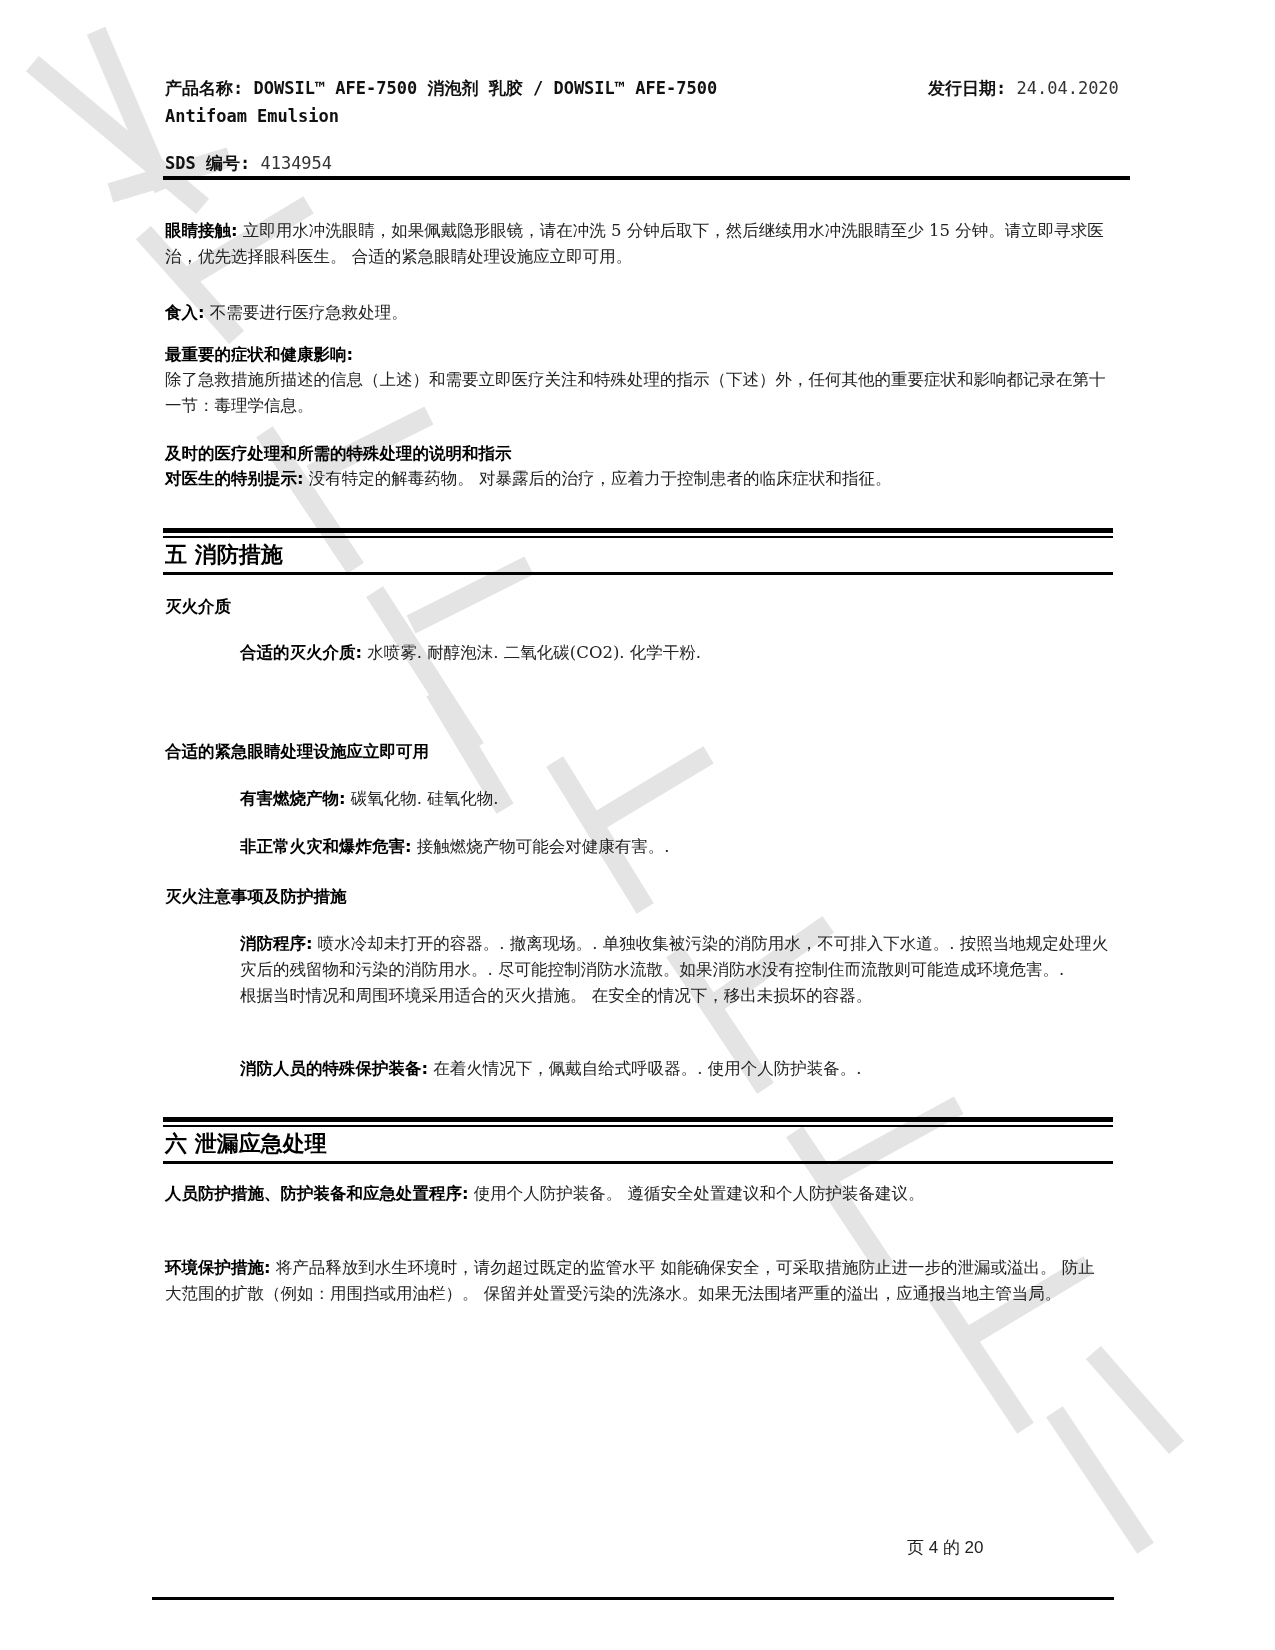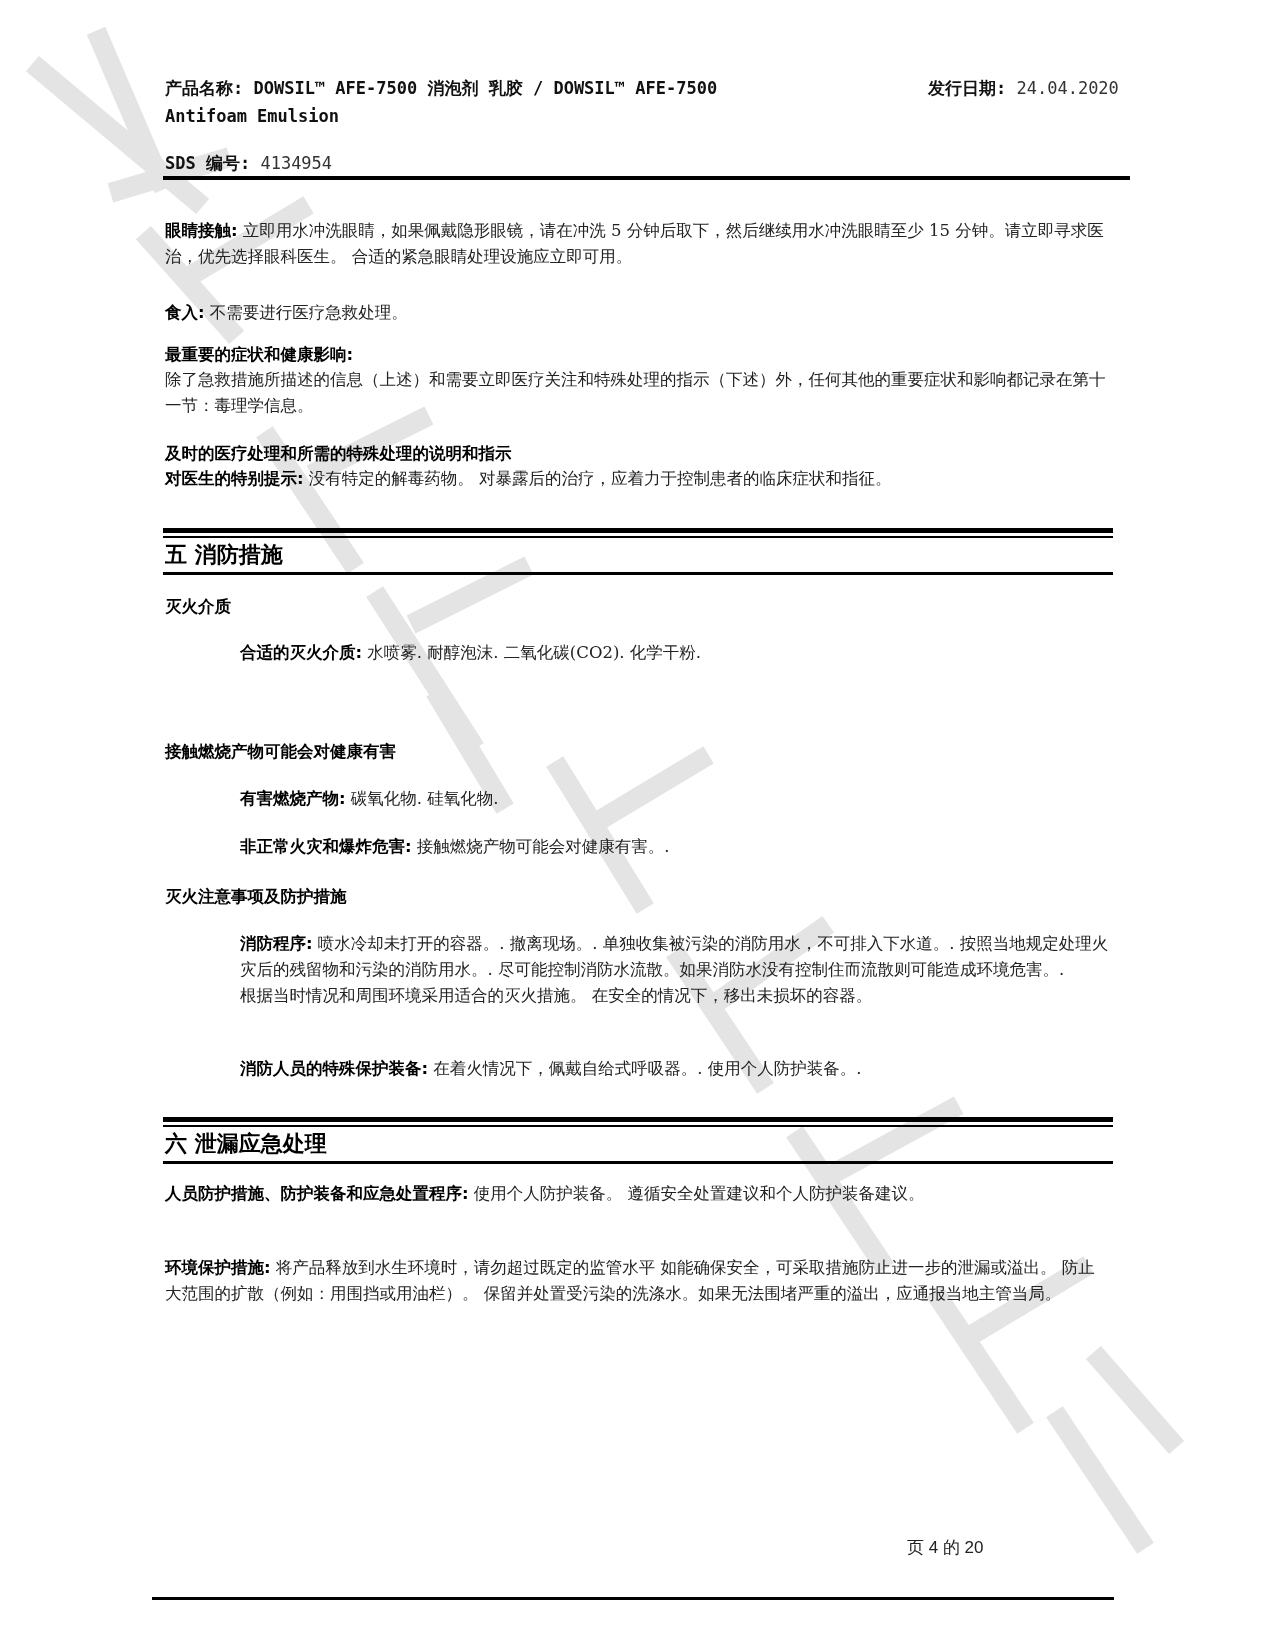--- a/index.html
+++ b/index.html
@@ -116,21 +116,21 @@
   <div class="sec-rule-thick" style="top:528px;"></div>
   <div class="sec-rule-thin" style="top:536px;"></div>
   <div class="sec-title" style="top:540px;">五  消防措施</div>
   <div class="sec-rule-thin" style="top:572px;height:3px;"></div>
 
   <div class="heading" style="top:595px;">灭火介质</div>
   <div class="block indent" style="top:640px;">
     <span class="lbl">合适的灭火介质:</span><span> 水喷雾. 耐醇泡沫. 二氧化碳(CO2). 化学干粉.</span>
   </div>
 
-  <div class="heading" style="top:740px;">接触燃烧产物可能会对健康有害</div>
+  <div class="heading" style="top:740px;">合适的紧急眼睛处理设施应立即可用</div>
   <div class="block indent" style="top:834px;">
     <span class="lbl">非正常火灾和爆炸危害:</span><span> 接触燃烧产物可能会对健康有害。.</span>
   </div>
   <div class="block indent" style="top:786px;">
     <span class="lbl">有害燃烧产物:</span><span> 碳氧化物. 硅氧化物.</span>
   </div>
 
   <div class="heading" style="top:885px;">灭火注意事项及防护措施</div>
   <div class="block indent" style="top:931px;">
     <span class="lbl">消防程序:</span><span> 喷水冷却未打开的容器。. 撤离现场。. 单独收集被污染的消防用水，不可排入下水道。. 按照当地规定处理火灾后的残留物和污染的消防用水。. 尽可能控制消防水流散。如果消防水没有控制住而流散则可能造成环境危害。.</span><br>

